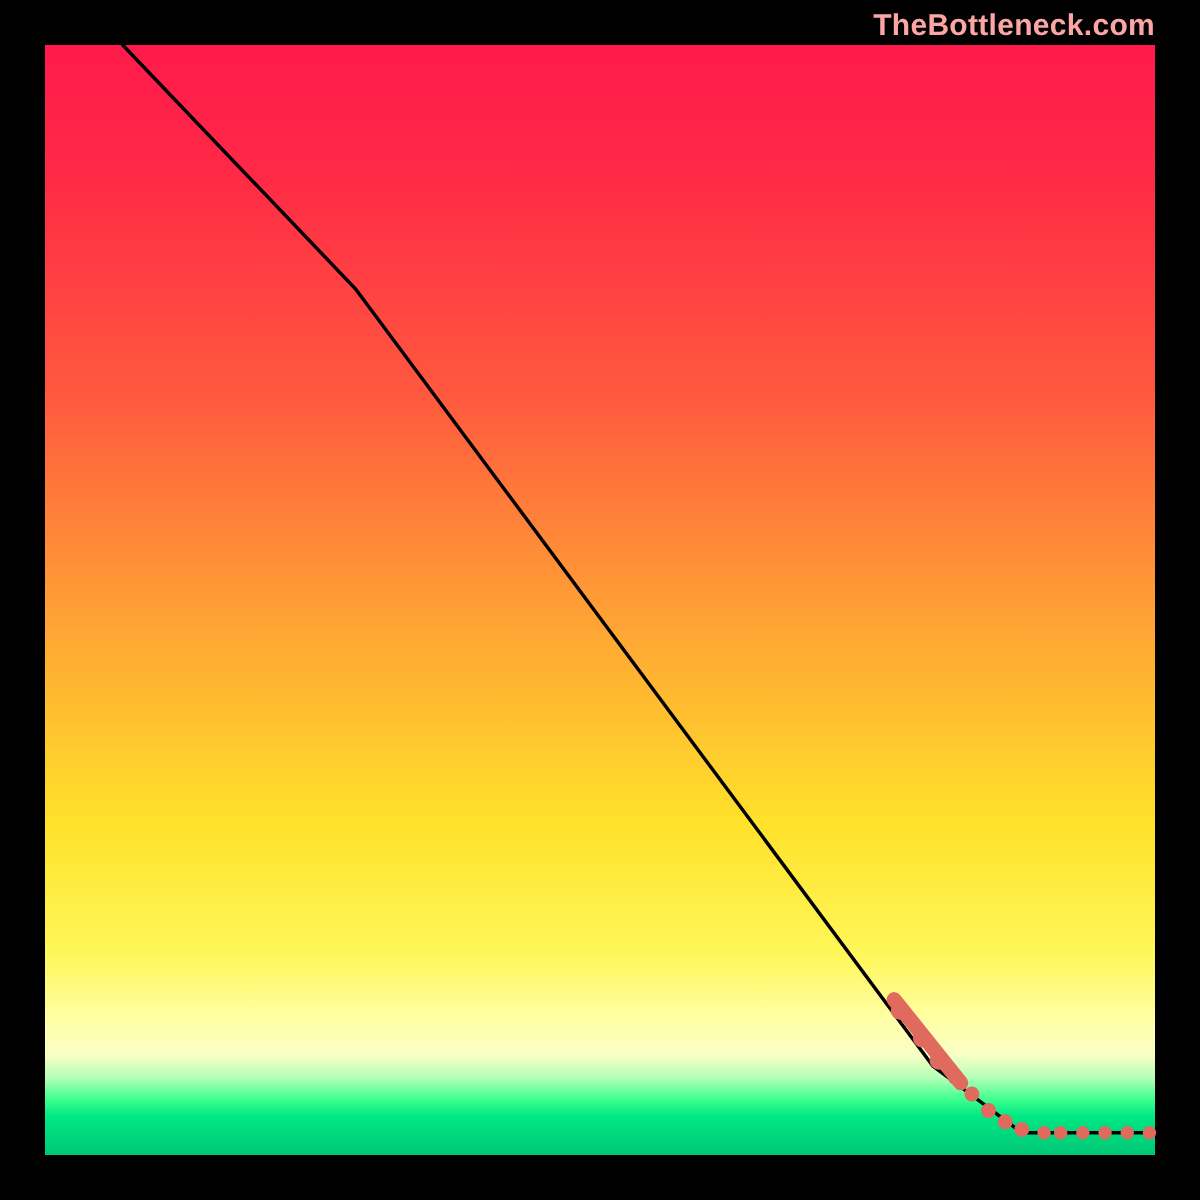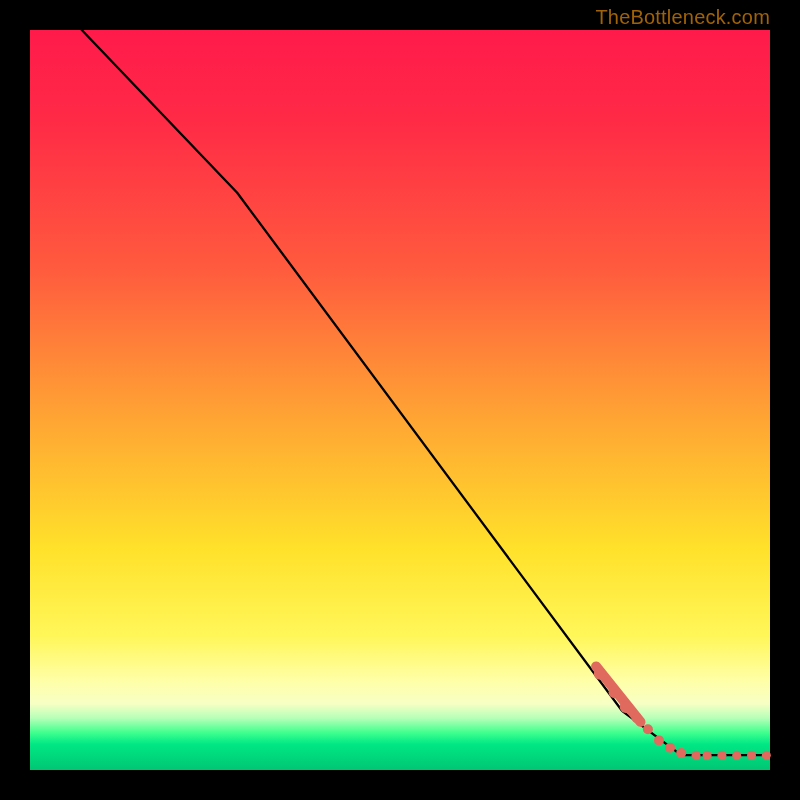--- a/index.html
+++ b/index.html
@@ -36,23 +36,23 @@
       #b6ffb8 93%,
       #3dff8e 95%,
       #00e884 96.5%,
       #00c674 100%
     );
   }
   .attribution {
     position: absolute;
     top: 6px;
     right: 30px;
-    color: #a16207;
+    color: #fca5a5;
     font-size: 20px;
-    font-weight: 400;
+    font-weight: 700;
     letter-spacing: 0.2px;
   }
   svg.overlay {
     position: absolute;
     left: 30px;
     top: 30px;
     width: 740px;
     height: 740px;
     overflow: visible;
   }

